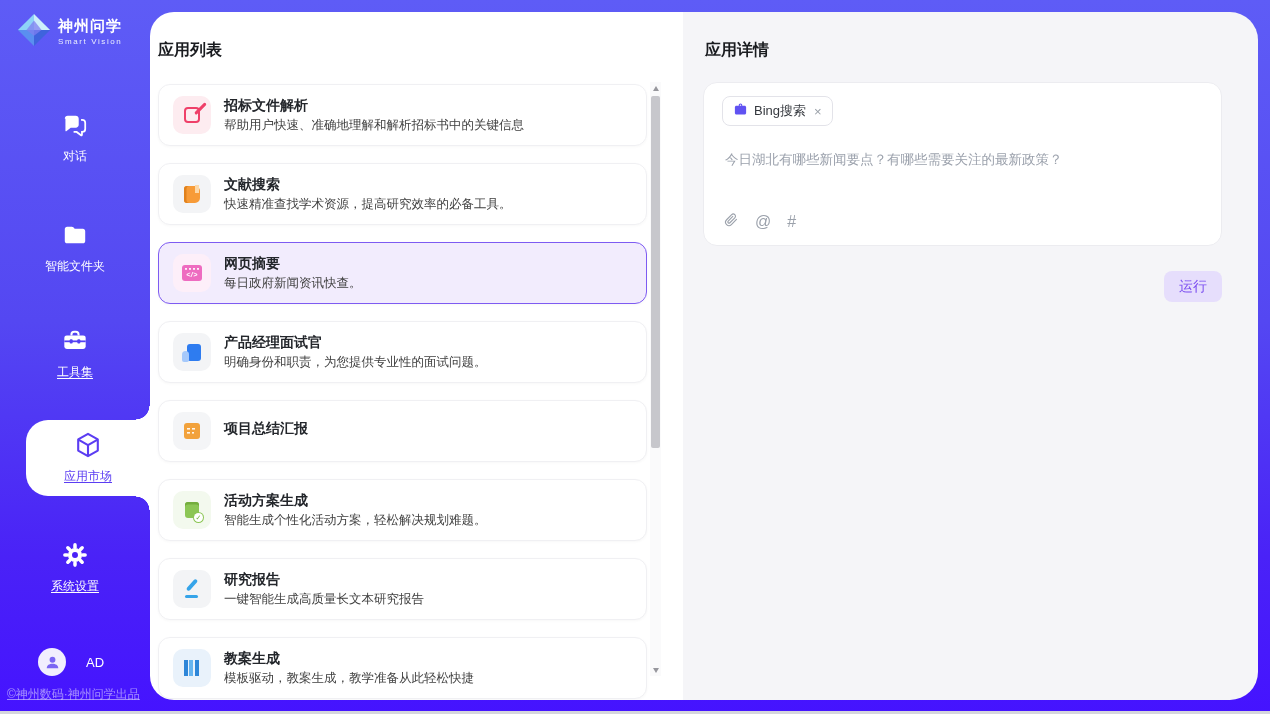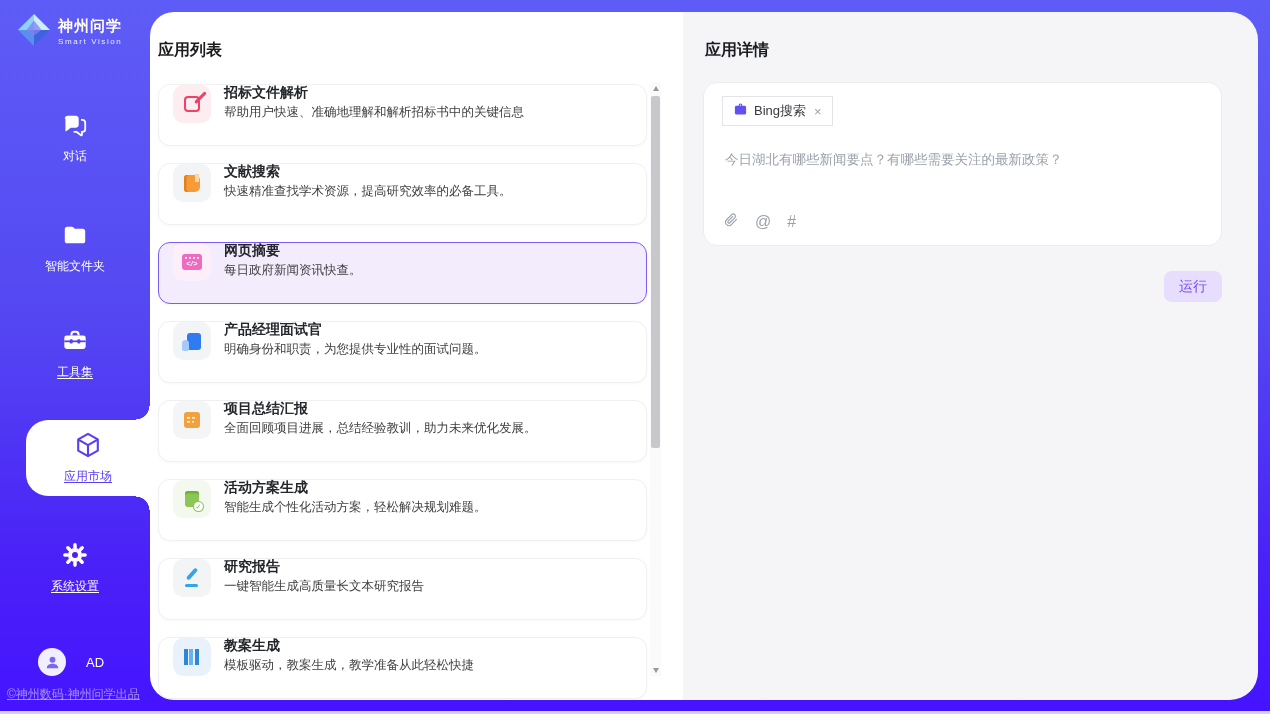--- a/index.html
+++ b/index.html
@@ -40,21 +40,21 @@
   .content { position:absolute; left:150px; top:12px; width:1108px; height:688px;
     border-radius:24px 28px 28px 24px; overflow:hidden; display:flex; }
   .list-panel { position:relative; width:533px; flex:none; background:#fff; }
   .detail-panel { position:relative; flex:1; background:#f5f5f8; }
   .panel-title { position:absolute; font-size:16px; font-weight:700; color:#1a1c20; }
   .list-panel .panel-title { left:8px; top:28px; }
   .detail-panel .panel-title { left:22px; top:28px; }
 
   .app-list { position:absolute; left:8px; top:72px; width:489px;
     display:flex; flex-direction:column; gap:17px; }
-  .app-item { flex:none; height:62px; display:flex; gap:13px; padding:0 14px;
+  .app-item { flex:none; height:62px; display:flex; align-items:center; gap:13px; padding:0 14px;
     background:#fff; border:1px solid #f0f0f3; border-radius:12px;
     box-shadow:0 1px 3px rgba(25,27,31,.03); cursor:pointer; }
   .app-item.selected { background:#f2ecfd; border-color:#7e5bf2; }
   .app-title { font-size:14px; font-weight:700; color:#23262b; line-height:1; margin-bottom:7px; }
   .app-desc { font-size:12.5px; color:#404040; line-height:1; }
 
   
   .app-icon { width:38px; height:38px; border-radius:10px; position:relative; flex:none; }
   .gl { position:absolute; inset:0; display:flex; align-items:center; justify-content:center; }
   .gl::before,.gl::after { box-sizing:border-box; }
@@ -106,21 +106,21 @@
     border-bottom:5px solid #97979d; }
   .tri-down { width:0; height:0; border-left:3.5px solid transparent; border-right:3.5px solid transparent;
     border-top:5px solid #97979d; }
   .sb-thumb { position:absolute; left:1px; top:14px; width:9px; height:352px; background:#c7c7cc;
     border-radius:2px; cursor:pointer; }
 
   
   .detail-card { position:absolute; left:20px; top:70px; width:519px; height:164px; background:#fff;
     border:1px solid #ececf0; border-radius:14px; }
   .tool-tag { position:absolute; left:18px; top:13px; height:30px; display:inline-flex; align-items:center;
-    gap:6px; padding:0 10px; border:1px solid #e3e3e9; border-radius:0; background:#fff; cursor:pointer; }
+    gap:6px; padding:0 10px; border:1px solid #e3e3e9; border-radius:8px; background:#fff; cursor:pointer; }
   .tool-tag .tag-label { font-size:13px; color:#35383e; }
   .tool-tag .tag-close { font-size:13px; color:#9aa0a8; margin-left:2px; cursor:pointer; }
   .query { position:absolute; left:21px; top:68px; width:470px; font-size:13.5px; color:#9ba1ac; cursor:text; }
   .composer { position:absolute; left:19px; bottom:13px; display:flex; align-items:center; gap:16px; color:#9ba1ab; }
   .composer .sym { font-size:16px; line-height:1; cursor:pointer; }
   .run-btn { position:absolute; top:259px; right:36px; height:31px; padding:0 15px; background:#e6defc;
     color:#7a4cf0; font-size:14px; border:none; border-radius:8px; cursor:pointer;
     display:flex; align-items:center; font-family:inherit; }
 
   .bottom-edge { position:absolute; left:0; top:711px; width:1270px; height:3px; background:#d5d6dc; }
@@ -264,21 +264,20 @@
       <div class="app-title">产品经理面试官</div>
       <div class="app-desc">明确身份和职责，为您提供专业性的面试问题。</div>
     </div>
   </div>
           <div class="app-item">
     <div class="app-icon icn-summary">
               <i class="gl"></i>
             </div>
     <div class="app-text">
       <div class="app-title">项目总结汇报</div>
-      <div class="app-desc">全面回顾项目进展，总结经验教训，助力未来优化发展。</div>
     </div>
   </div>
           <div class="app-item">
     <div class="app-icon icn-eventplan">
               <i class="gl"></i>
             </div>
     <div class="app-text">
       <div class="app-title">活动方案生成</div>
       <div class="app-desc">智能生成个性化活动方案，轻松解决规划难题。</div>
     </div>

